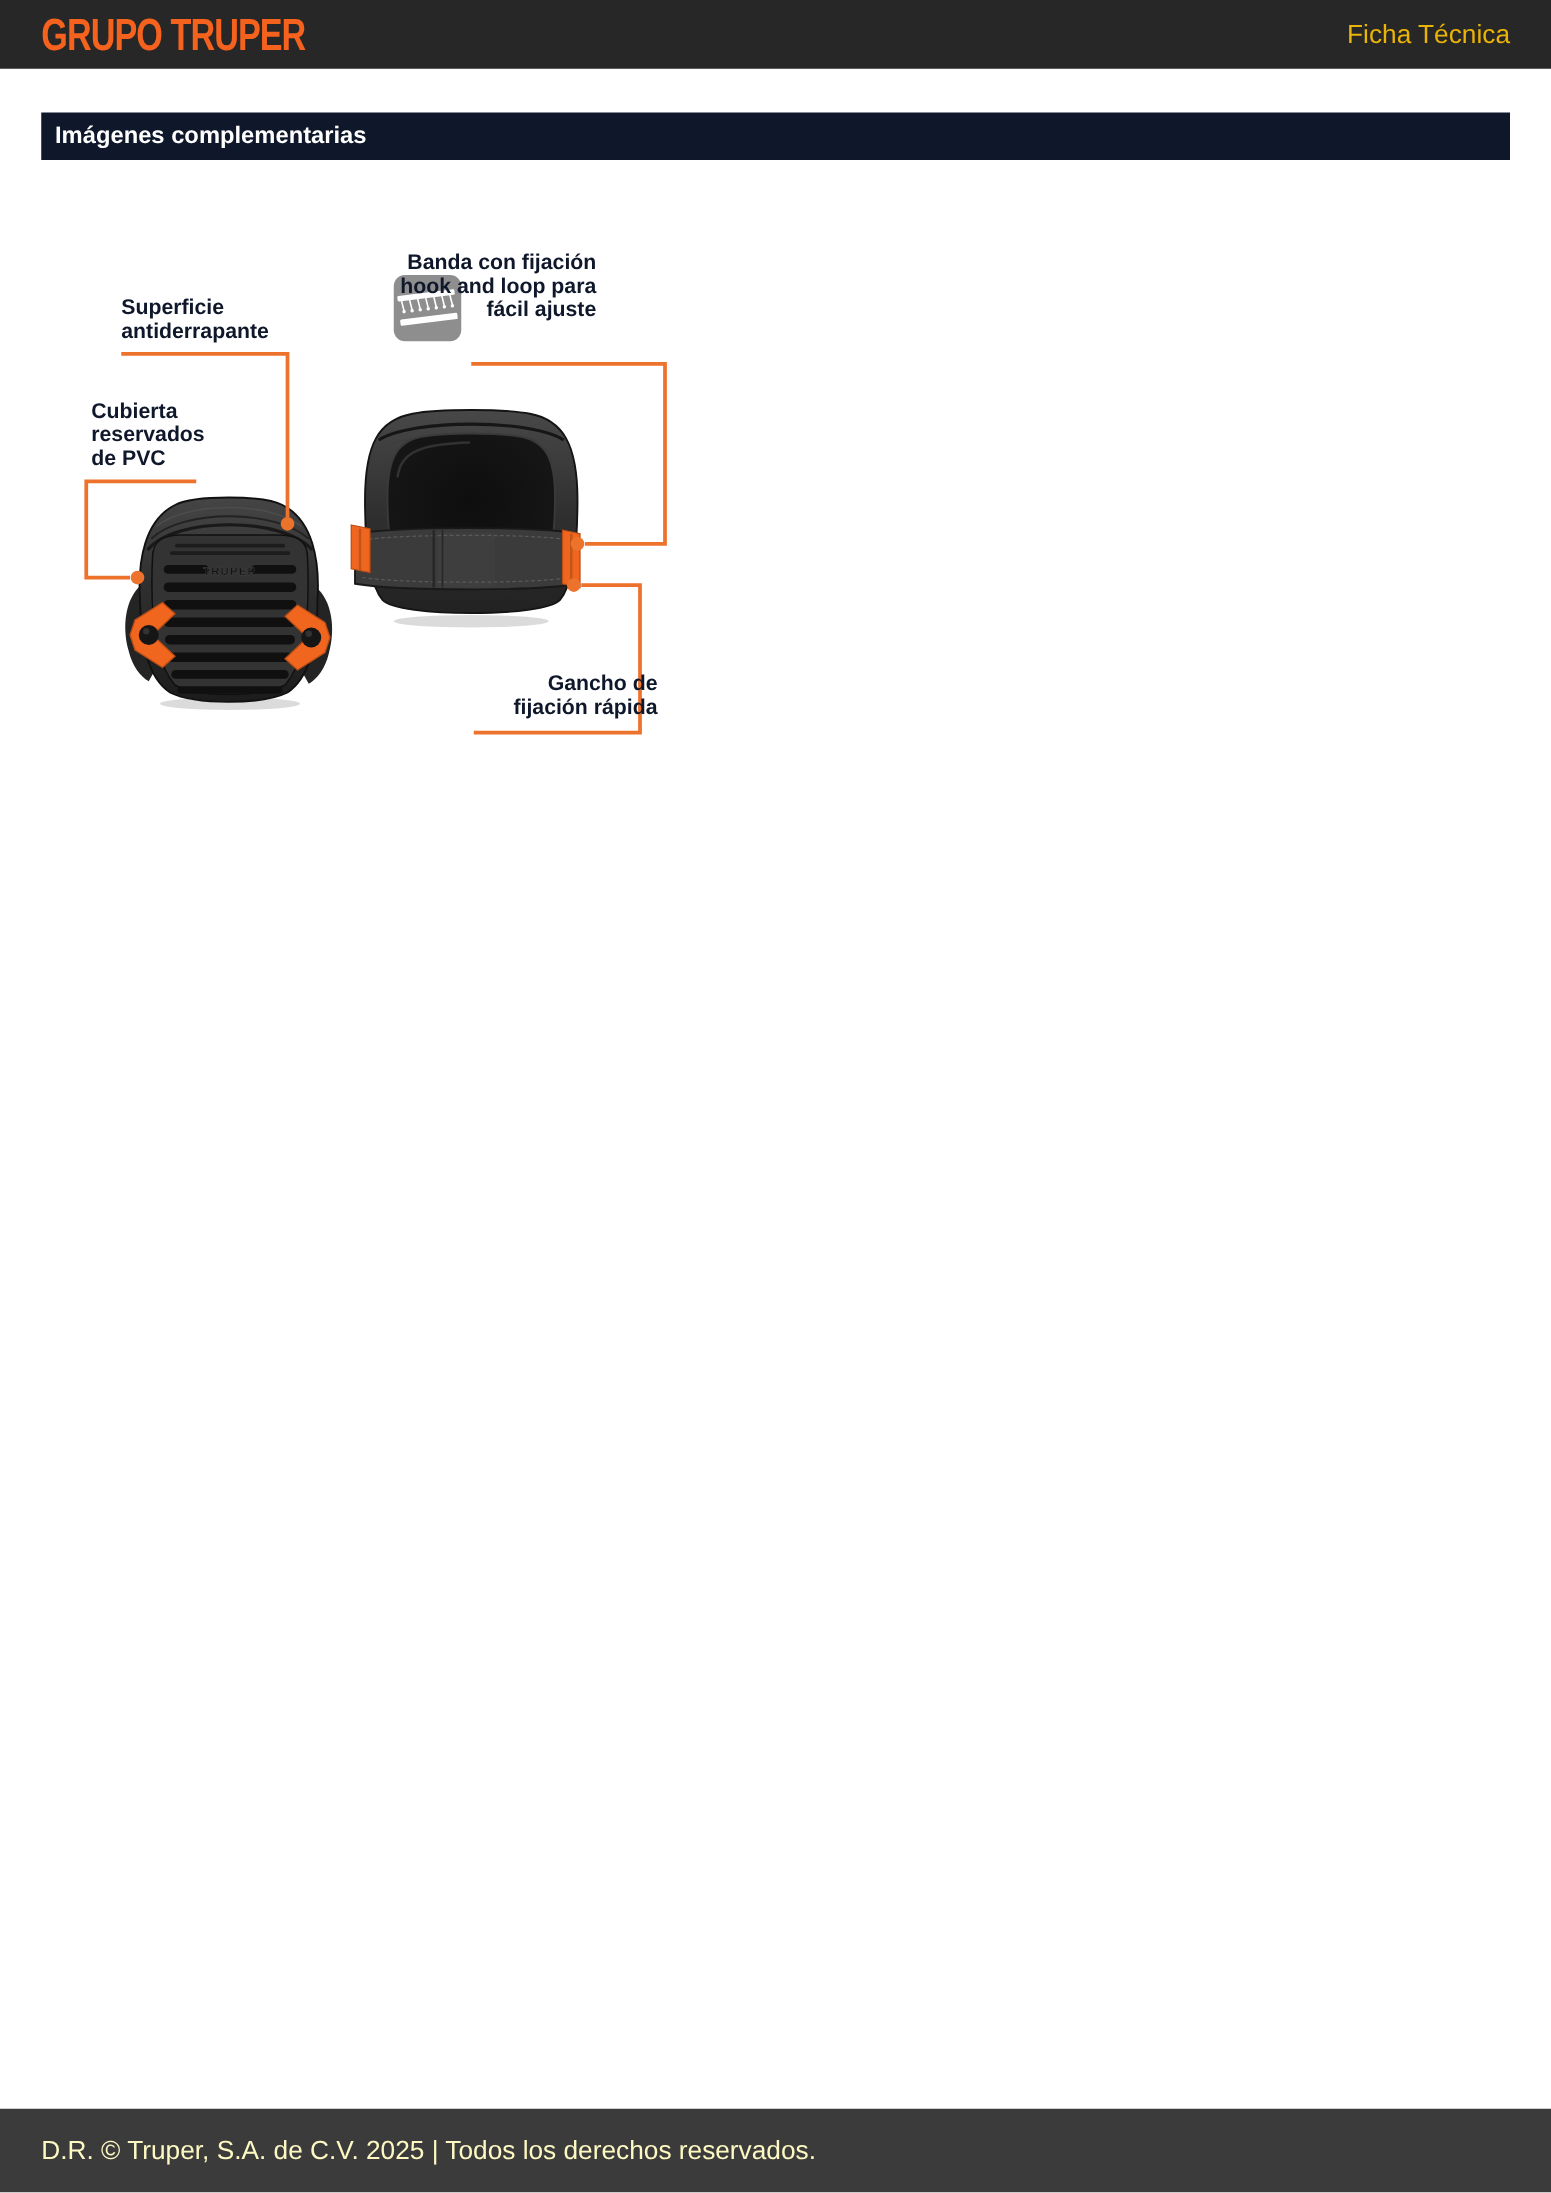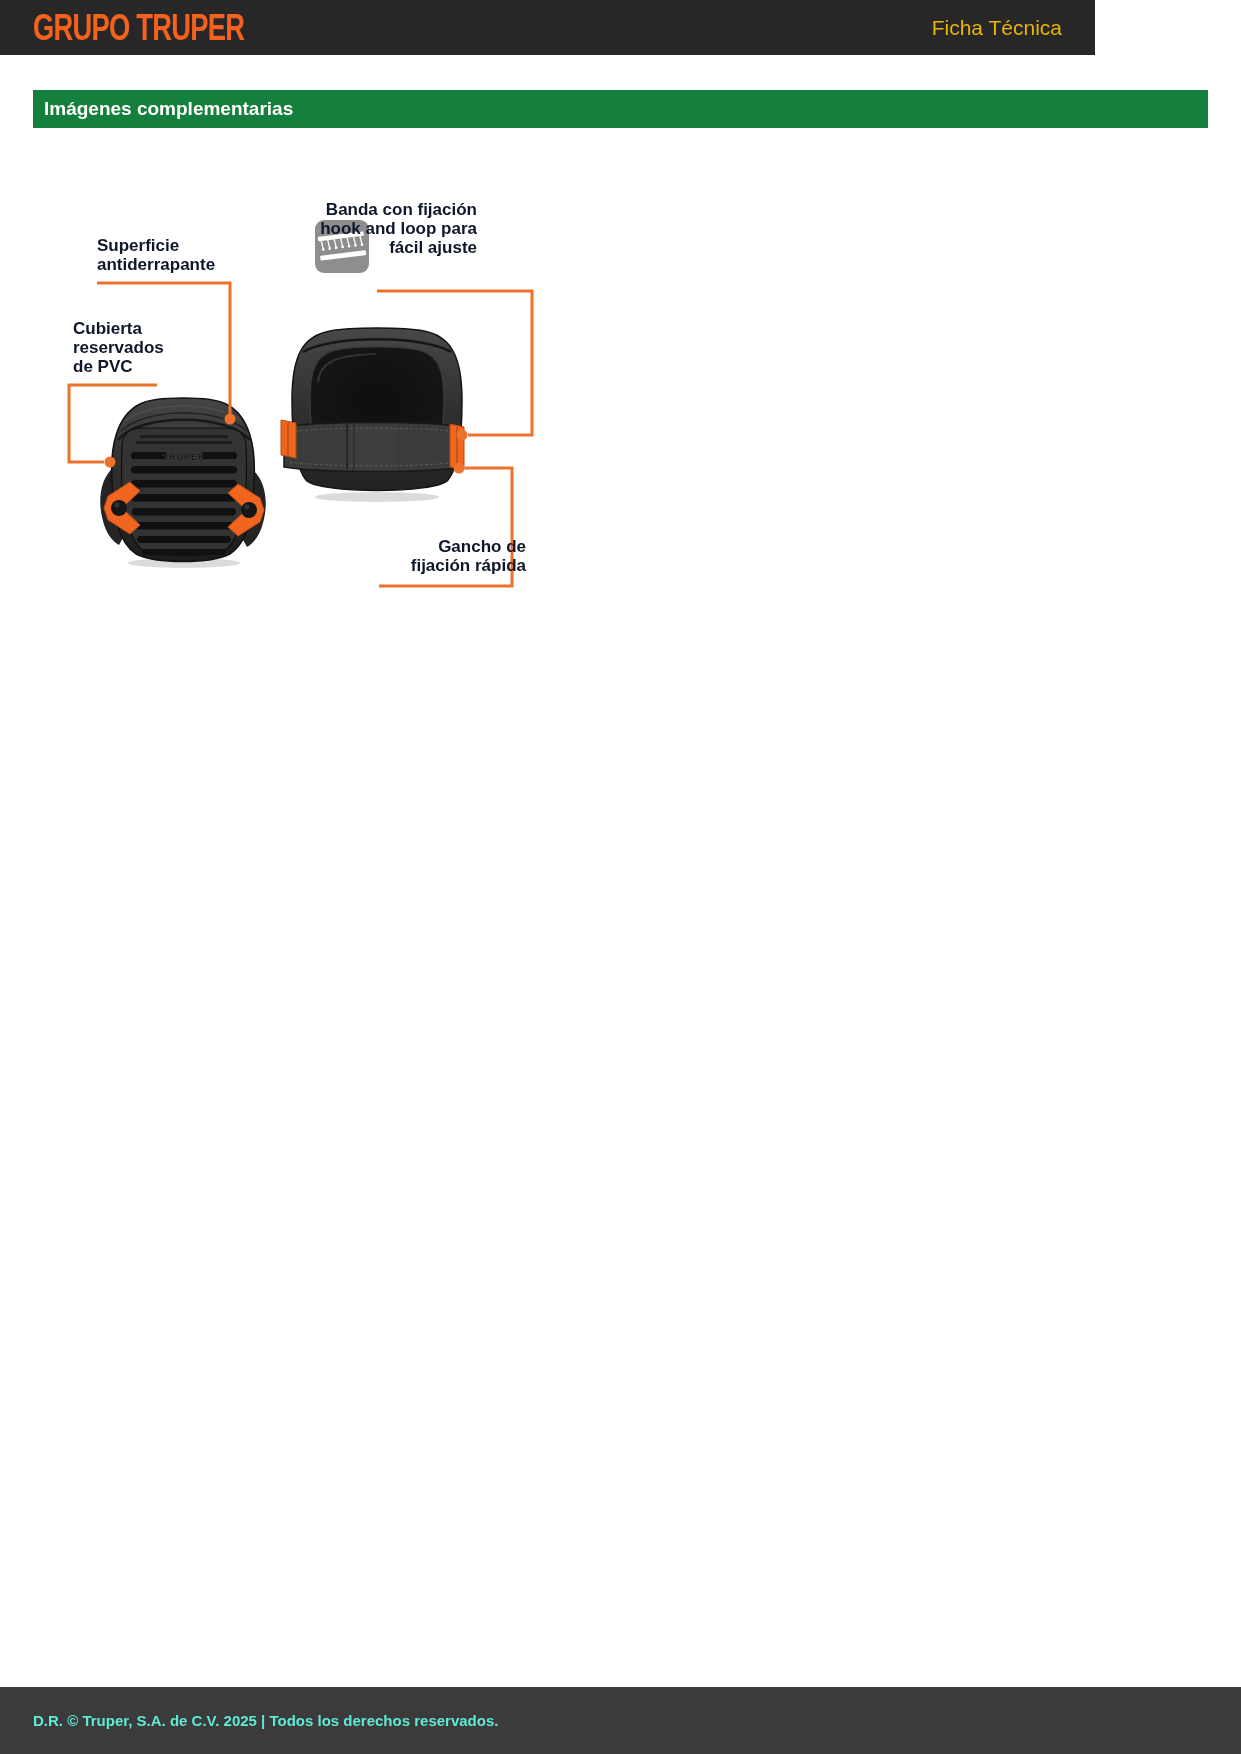--- a/index.html
+++ b/index.html
@@ -2,54 +2,54 @@
 <html><head>
 <meta charset="utf-8">
 <style>
   html,body { margin:0; padding:0; }
   body {
     width:1241px; height:1754px; position:relative; background:#ffffff;
     font-family:"Liberation Sans", sans-serif; overflow:hidden;
   }
   
   .topbar {
-    position:absolute; top:0; left:0; width:1095px; height:55px;
+    position:absolute; top:0; left:0; width:1241px; height:55px;
     background:#272727; display:flex; align-items:center;
     justify-content:space-between; padding:0 33px; box-sizing:border-box;
   }
   .logo {
     color:#F4621D; font-weight:bold; font-size:36px; white-space:nowrap;
     transform:scaleX(0.76); transform-origin:left center; letter-spacing:-1px;
   }
   .doctype { color:#eab308; font-size:21px; }
 
   
   .section-bar {
     position:absolute; top:90px; left:33px; width:1175px; height:38px;
-    background:#15803d; display:flex; align-items:center; box-sizing:border-box;
+    background:#0f172a; display:flex; align-items:center; box-sizing:border-box;
   }
   .section-title { color:#ffffff; font-weight:bold; font-size:19px; padding-left:11px; }
 
   
   .figure-svg { position:absolute; left:50px; top:185px; width:560px; height:420px; }
   .callout-label {
     position:absolute; font-weight:bold; font-size:17px; line-height:19px;
     color:#0f172a; white-space:pre-line;
   }
   .lbl-superficie { left:97px;  top:236px; }
   .lbl-cubierta   { left:73px;  top:319px; }
   .lbl-banda      { left:307px; top:200px; width:170px; text-align:right; }
   .lbl-gancho     { left:366px; top:537px; width:160px; text-align:right; }
 
   
   .footer {
     position:absolute; top:1687px; left:0; width:1241px; height:67px;
     background:#3B3B3B; display:flex; align-items:center;
     justify-content:space-between; padding:0 33px; box-sizing:border-box;
-    color:#5eead4; font-size:15px;font-weight:bold;
+    color:#fef9c3; font-size:21px;
   }
   .footer-right { text-align:right; white-space:pre-line; line-height:20px; }
 </style>
 </head>
 <body>
 
 <div class="topbar">
   <div class="logo">GRUPO TRUPER</div>
   <div class="doctype">Ficha Técnica</div>
 </div>

